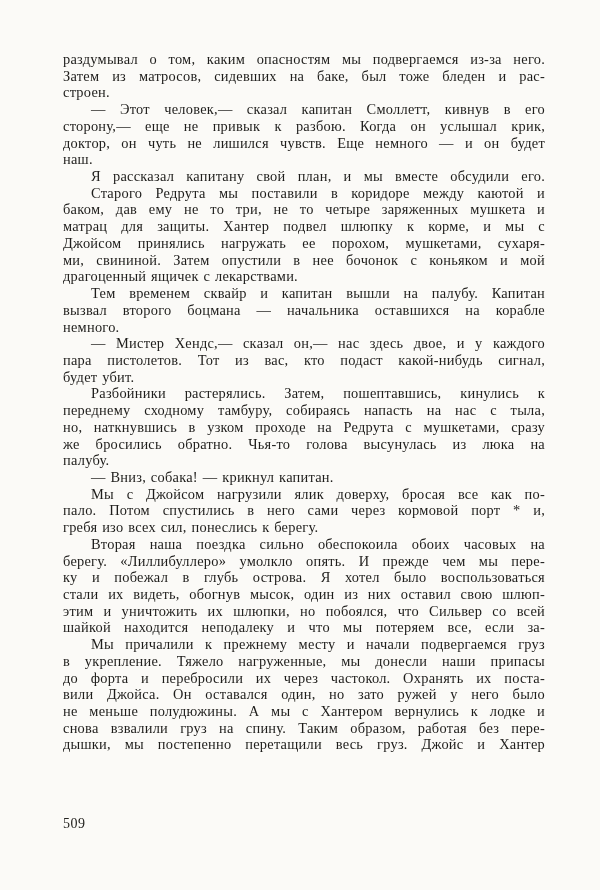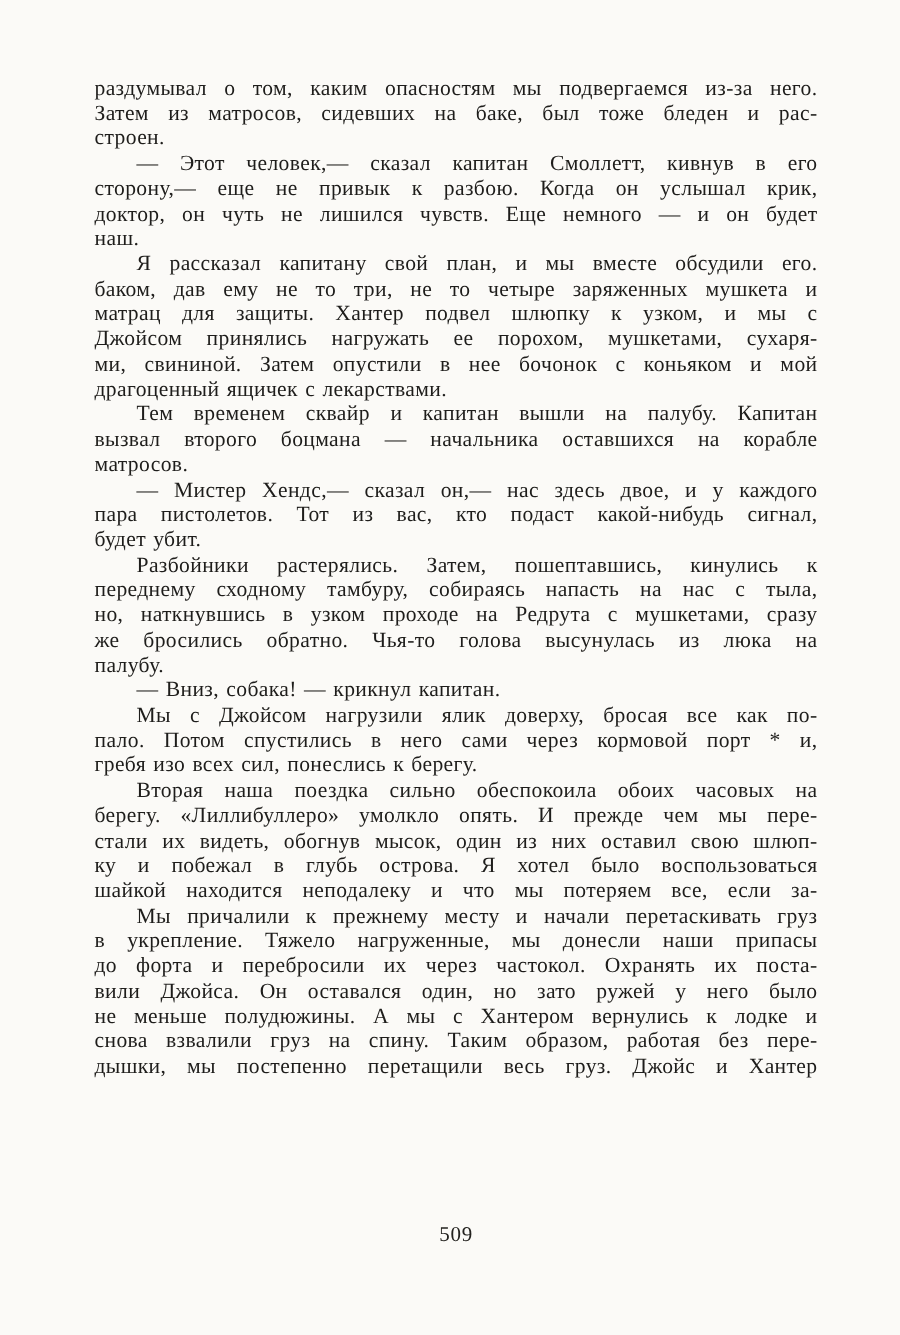--- a/index.html
+++ b/index.html
@@ -42,21 +42,20 @@
     text-align-last: left;
   }
   .line.indent {
     text-indent: 28px;
   }
   .page-number {
     position: absolute;
     top: 816px;
     left: 63px;
     width: 482px;
-    text-align: center;
     font-size: 14px;
     letter-spacing: 0.5px;
     color: #23221f;
   }
 </style>
 </head>
 <body>
 
 <div class="page">
   <div class="text-block">
@@ -68,30 +67,31 @@
       <div class="para">
         <div class="line indent">— Этот человек,— сказал капитан Смоллетт, кивнув в его</div>
         <div class="line">сторону,— еще не привык к разбою. Когда он услышал крик,</div>
         <div class="line">доктор, он чуть не лишился чувств. Еще немного — и он будет</div>
         <div class="line last-free">наш.</div>
       </div>
       <div class="para">
         <div class="line indent">Я рассказал капитану свой план, и мы вместе обсудили его.</div>
       </div>
       <div class="para">
+        <div class="line indent">Старого Редрута мы поставили в коридоре между каютой и</div>
         <div class="line">баком, дав ему не то три, не то четыре заряженных мушкета и</div>
-        <div class="line">матрац для защиты. Хантер подвел шлюпку к узком, и мы с</div>
+        <div class="line">матрац для защиты. Хантер подвел шлюпку к корме, и мы с</div>
         <div class="line">Джойсом принялись нагружать ее порохом, мушкетами, сухаря-</div>
         <div class="line">ми, свининой. Затем опустили в нее бочонок с коньяком и мой</div>
         <div class="line last-free">драгоценный ящичек с лекарствами.</div>
       </div>
       <div class="para">
         <div class="line indent">Тем временем сквайр и капитан вышли на палубу. Капитан</div>
         <div class="line">вызвал второго боцмана — начальника оставшихся на корабле</div>
-        <div class="line last-free">матросов.</div>
+        <div class="line last-free">немного.</div>
       </div>
       <div class="para">
         <div class="line indent">— Мистер Хендс,— сказал он,— нас здесь двое, и у каждого</div>
         <div class="line">пара пистолетов. Тот из вас, кто подаст какой-нибудь сигнал,</div>
         <div class="line last-free">будет убит.</div>
       </div>
       <div class="para">
         <div class="line indent">Разбойники растерялись. Затем, пошептавшись, кинулись к</div>
         <div class="line">переднему сходному тамбуру, собираясь напасть на нас с тыла,</div>
         <div class="line">но, наткнувшись в узком проходе на Редрута с мушкетами, сразу</div>
@@ -102,26 +102,27 @@
         <div class="line indent last-free">— Вниз, собака! — крикнул капитан.</div>
       </div>
       <div class="para">
         <div class="line indent">Мы с Джойсом нагрузили ялик доверху, бросая все как по-</div>
         <div class="line">пало. Потом спустились в него сами через кормовой порт * и,</div>
         <div class="line last-free">гребя изо всех сил, понеслись к берегу.</div>
       </div>
       <div class="para">
         <div class="line indent">Вторая наша поездка сильно обеспокоила обоих часовых на</div>
         <div class="line">берегу. «Лиллибуллеро» умолкло опять. И прежде чем мы пере-</div>
+        <div class="line">ку и побежал в глубь острова. Я хотел было воспользоваться</div>
         <div class="line">стали их видеть, обогнув мысок, один из них оставил свою шлюп-</div>
-        <div class="line">ку и побежал в глубь острова. Я хотел было воспользоваться</div>
+        <div class="line">этим и уничтожить их шлюпки, но побоялся, что Сильвер со всей</div>
         <div class="line">шайкой находится неподалеку и что мы потеряем все, если за-</div>
       </div>
       <div class="para">
-        <div class="line indent">Мы причалили к прежнему месту и начали перетаскивать груз</div>
+        <div class="line indent">Мы причалили к прежнему месту и начали подвергаемся груз</div>
         <div class="line">в укрепление. Тяжело нагруженные, мы донесли наши припасы</div>
         <div class="line">до форта и перебросили их через частокол. Охранять их поста-</div>
         <div class="line">вили Джойса. Он оставался один, но зато ружей у него было</div>
         <div class="line">не меньше полудюжины. А мы с Хантером вернулись к лодке и</div>
         <div class="line">снова взвалили груз на спину. Таким образом, работая без пере-</div>
         <div class="line">дышки, мы постепенно перетащили весь груз. Джойс и Хантер</div>
       </div>
     </div>
   <div class="page-number">509</div>
 </div>

